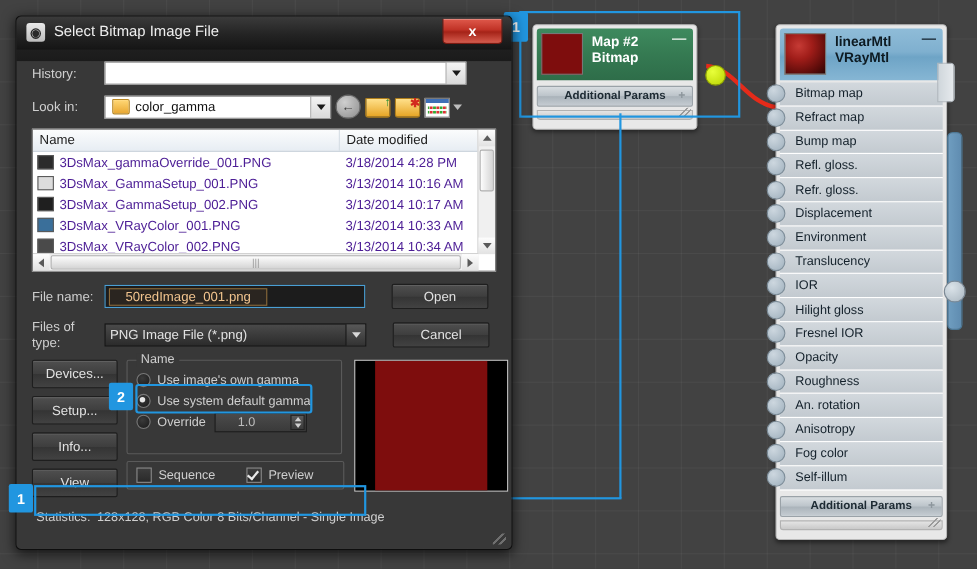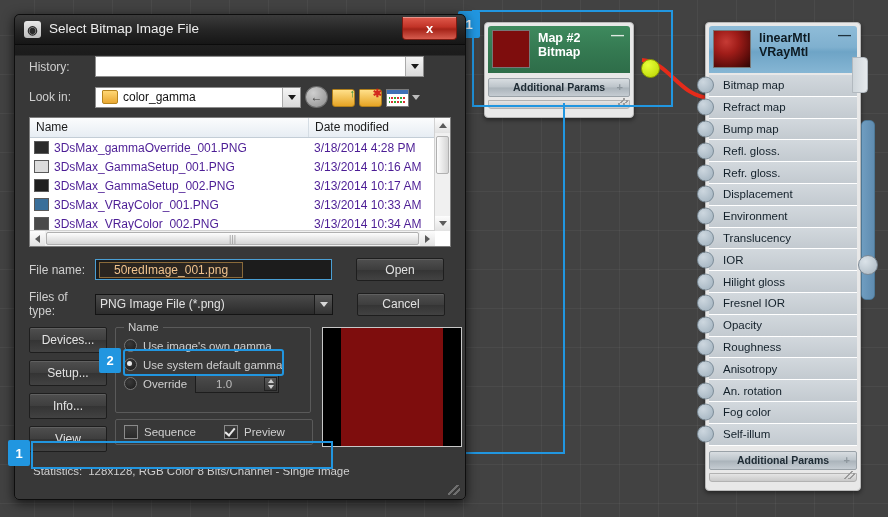--- a/index.html
+++ b/index.html
@@ -440,25 +440,25 @@
           <div class="slot">
             <span class="socket"></span>
             <span>Opacity</span>
           </div>
           <div class="slot">
             <span class="socket"></span>
             <span>Roughness</span>
           </div>
           <div class="slot">
             <span class="socket"></span>
+            <span>An. rotation</span>
+          </div>
+          <div class="slot">
+            <span class="socket"></span>
             <span>Anisotropy</span>
-          </div>
-          <div class="slot">
-            <span class="socket"></span>
-            <span>An. rotation</span>
           </div>
           <div class="slot">
             <span class="socket"></span>
             <span>Fog color</span>
           </div>
           <div class="slot">
             <span class="socket"></span>
             <span>Self-illum</span>
           </div>
         </div>

